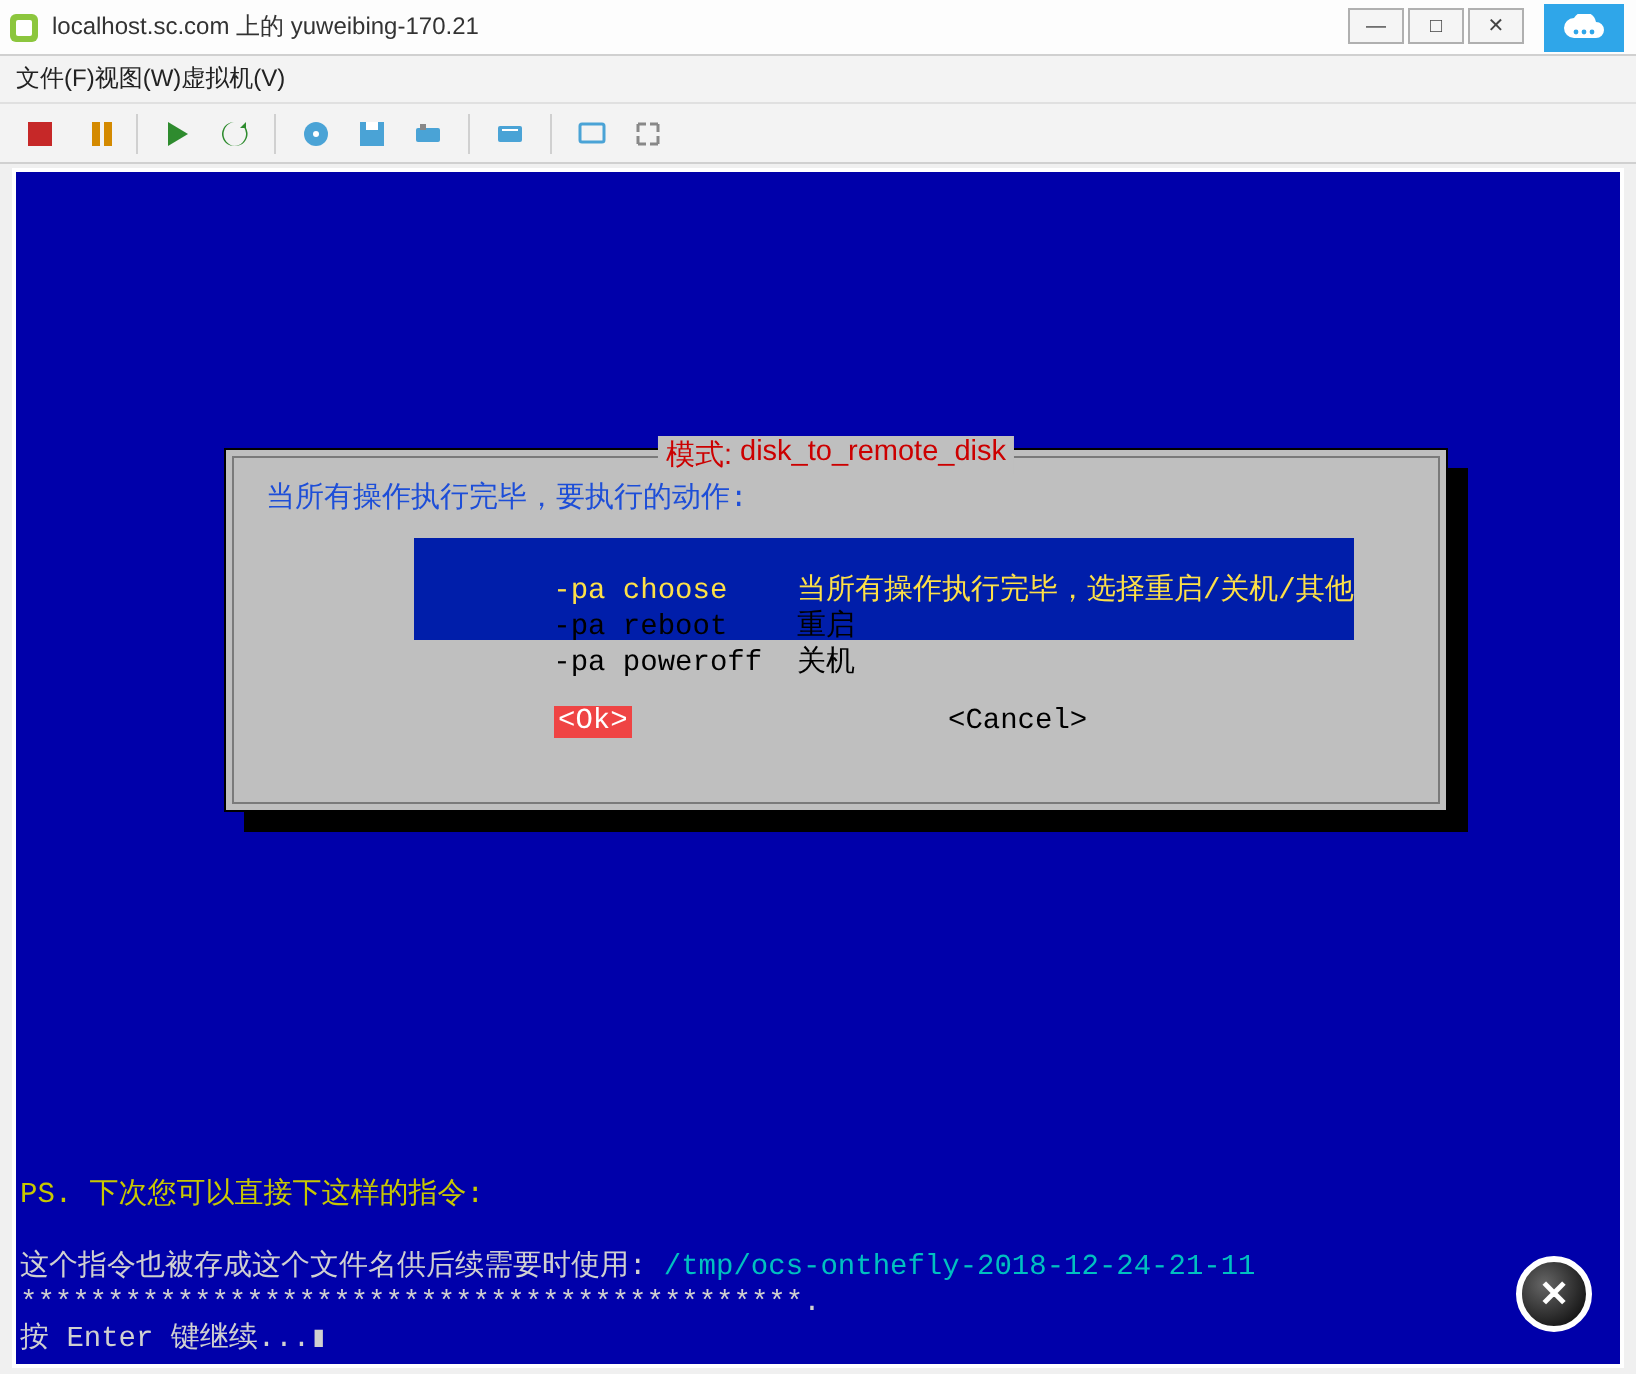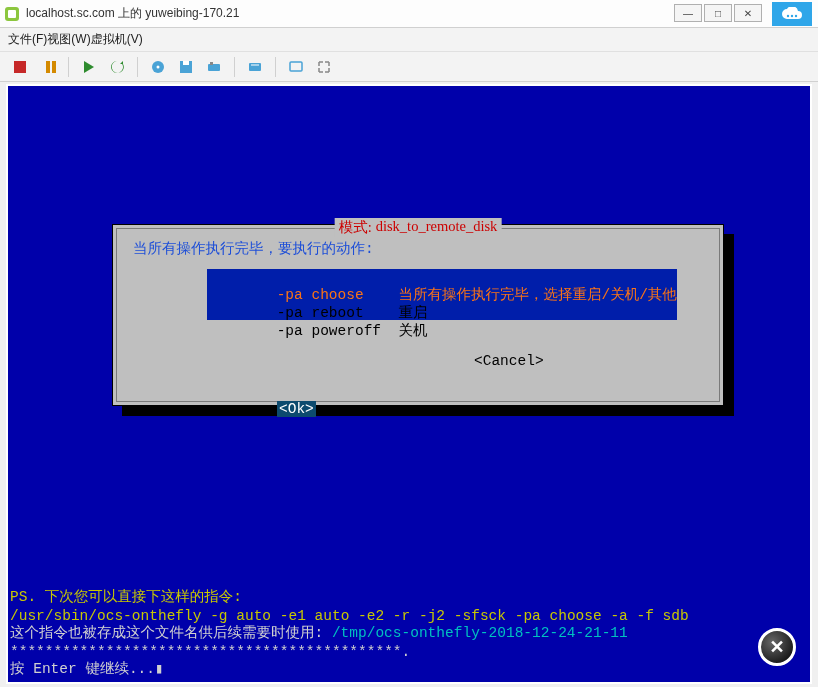--- a/index.html
+++ b/index.html
@@ -118,46 +118,46 @@
   .dialog-inner {
     position:absolute;
     left:3px; right:3px; top:3px; bottom:3px;
     border: 1px solid #7a7a7a;
   }
   .dlg-title-wrap {
     position:absolute;
     top:-11px; left:50%; transform:translateX(-50%);
     background:#bfbfbf; padding:0 4px;
     display:flex; gap:4px;
-    font-family:Liberation Serif, serif;
+    font-family:Liberation Sans, sans-serif;
   }
   .dlg-title-red { color:#c00; }
   .dlg-prompt {
     position:absolute;
     top:10px; left:16px;
     color:#1d4ed8;
     white-space: pre;
   }
   .option-row {
     position:absolute;
     left:90px;
     color:#000;
     white-space: pre;
   }
-  .option-row.selected { background:#001eaa; color:#f97316; }
+  .option-row.selected { background:#001eaa; color:#fde047; }
   .opt1{ top:40px; } .opt2{ top:58px; } .opt3{ top:76px; }
 
   .dlg-btn {
     position:absolute;
     top:124px;
     color:#000;
     padding:0 2px;
     letter-spacing: 0px;
   }
-  .dlg-btn.ok { left:160px; background:#0c4a6e; color:#fff;margin-top:48px; }
+  .dlg-btn.ok { left:160px; background:#ef4444; color:#fff; }
   .dlg-btn.cancel { left:355px; }
 
   
   .termtxt {
     position:absolute;
     left:2px;
     white-space: pre;
     font-family:"Courier New",monospace;
     font-size:14.5px;
   }
@@ -293,21 +293,20 @@
       <div class="option-row opt3">
         <span>-pa poweroff</span><span>  </span><span>关机</span>
       </div>
 
       <div class="dlg-btn ok">&lt;Ok&gt;</div>
       <div class="dlg-btn cancel">&lt;Cancel&gt;</div>
     </div>
   </div>
 
   <div class="termtxt yel" style="bottom:76px">PS. 下次您可以直接下这样的指令:</div>
-  <div class="termtxt yel" style="bottom:58px">/usr/sbin/ocs-onthefly -g auto -e1 auto -e2 -r -j2 -sfsck -pa choose -a -f sdb</div>
   <div class="termtxt" style="bottom:40px"><span class="wht">这个指令也被存成这个文件名供后续需要时使用: </span><span class="cyan">/tmp/ocs-onthefly-2018-12-24-21-11</span></div>
   <div class="termtxt wht" style="bottom:22px">*********************************************.</div>
   <div class="termtxt wht" style="bottom:4px">按 Enter 键继续...▮</div>
 
   <div class="watermark">
     <div class="wm-logo">✕</div>
   </div>
 
 </div>
 

